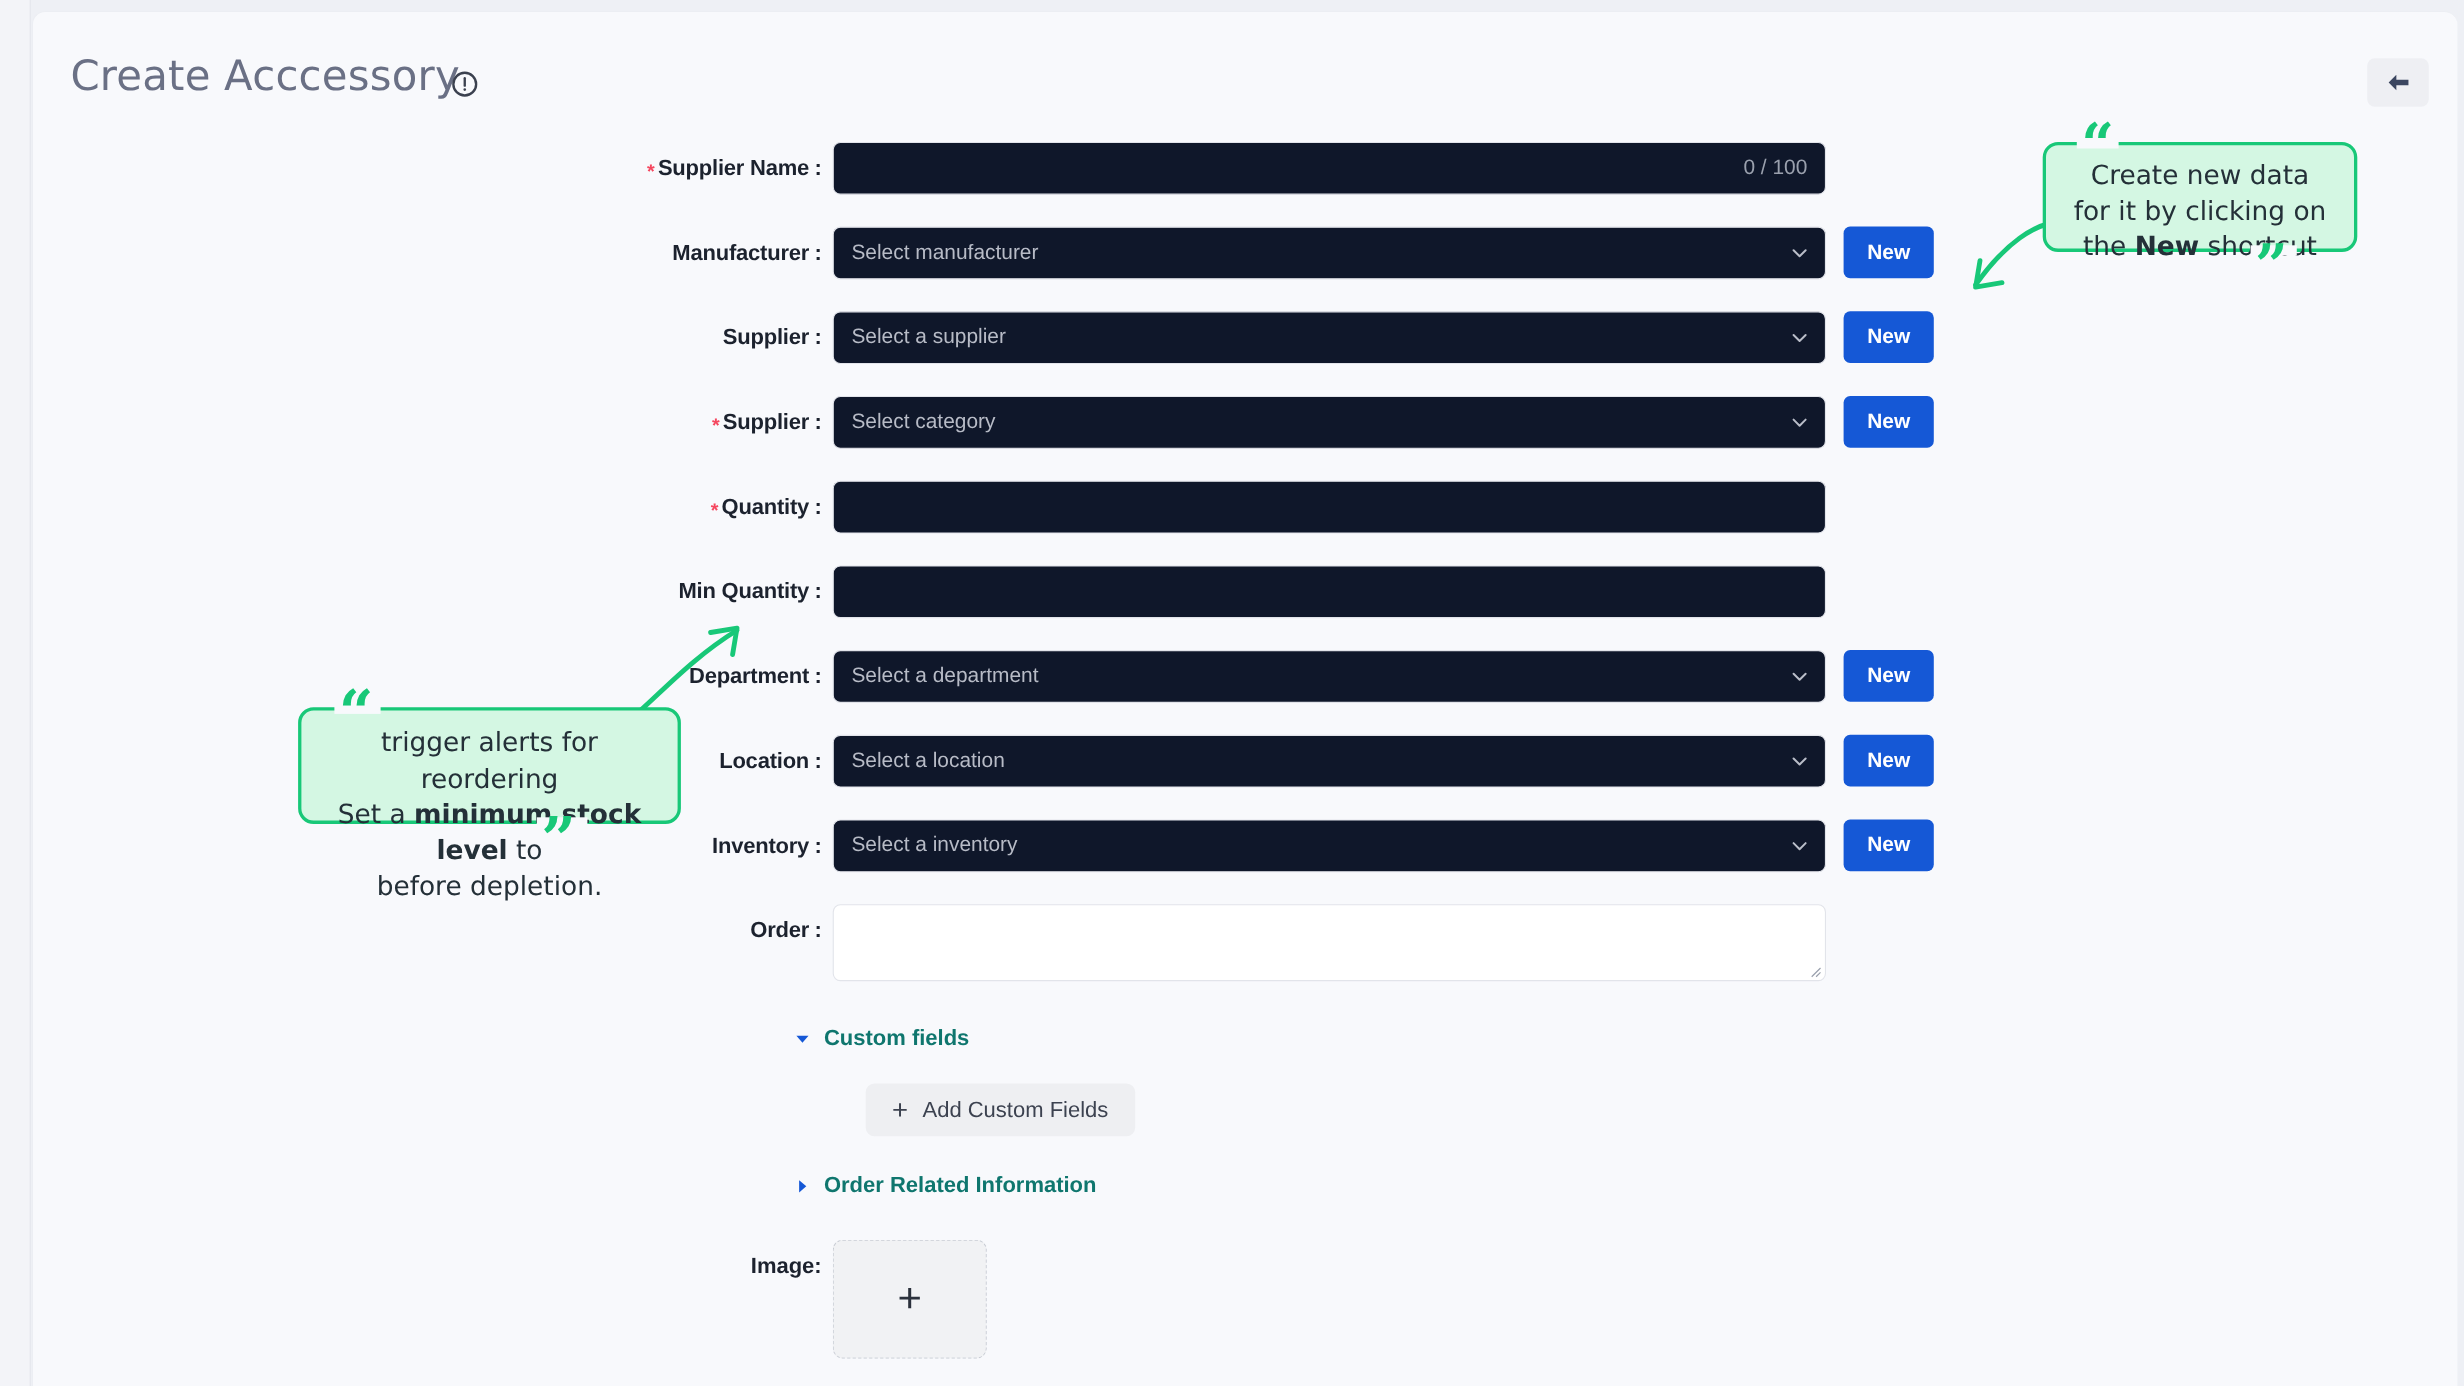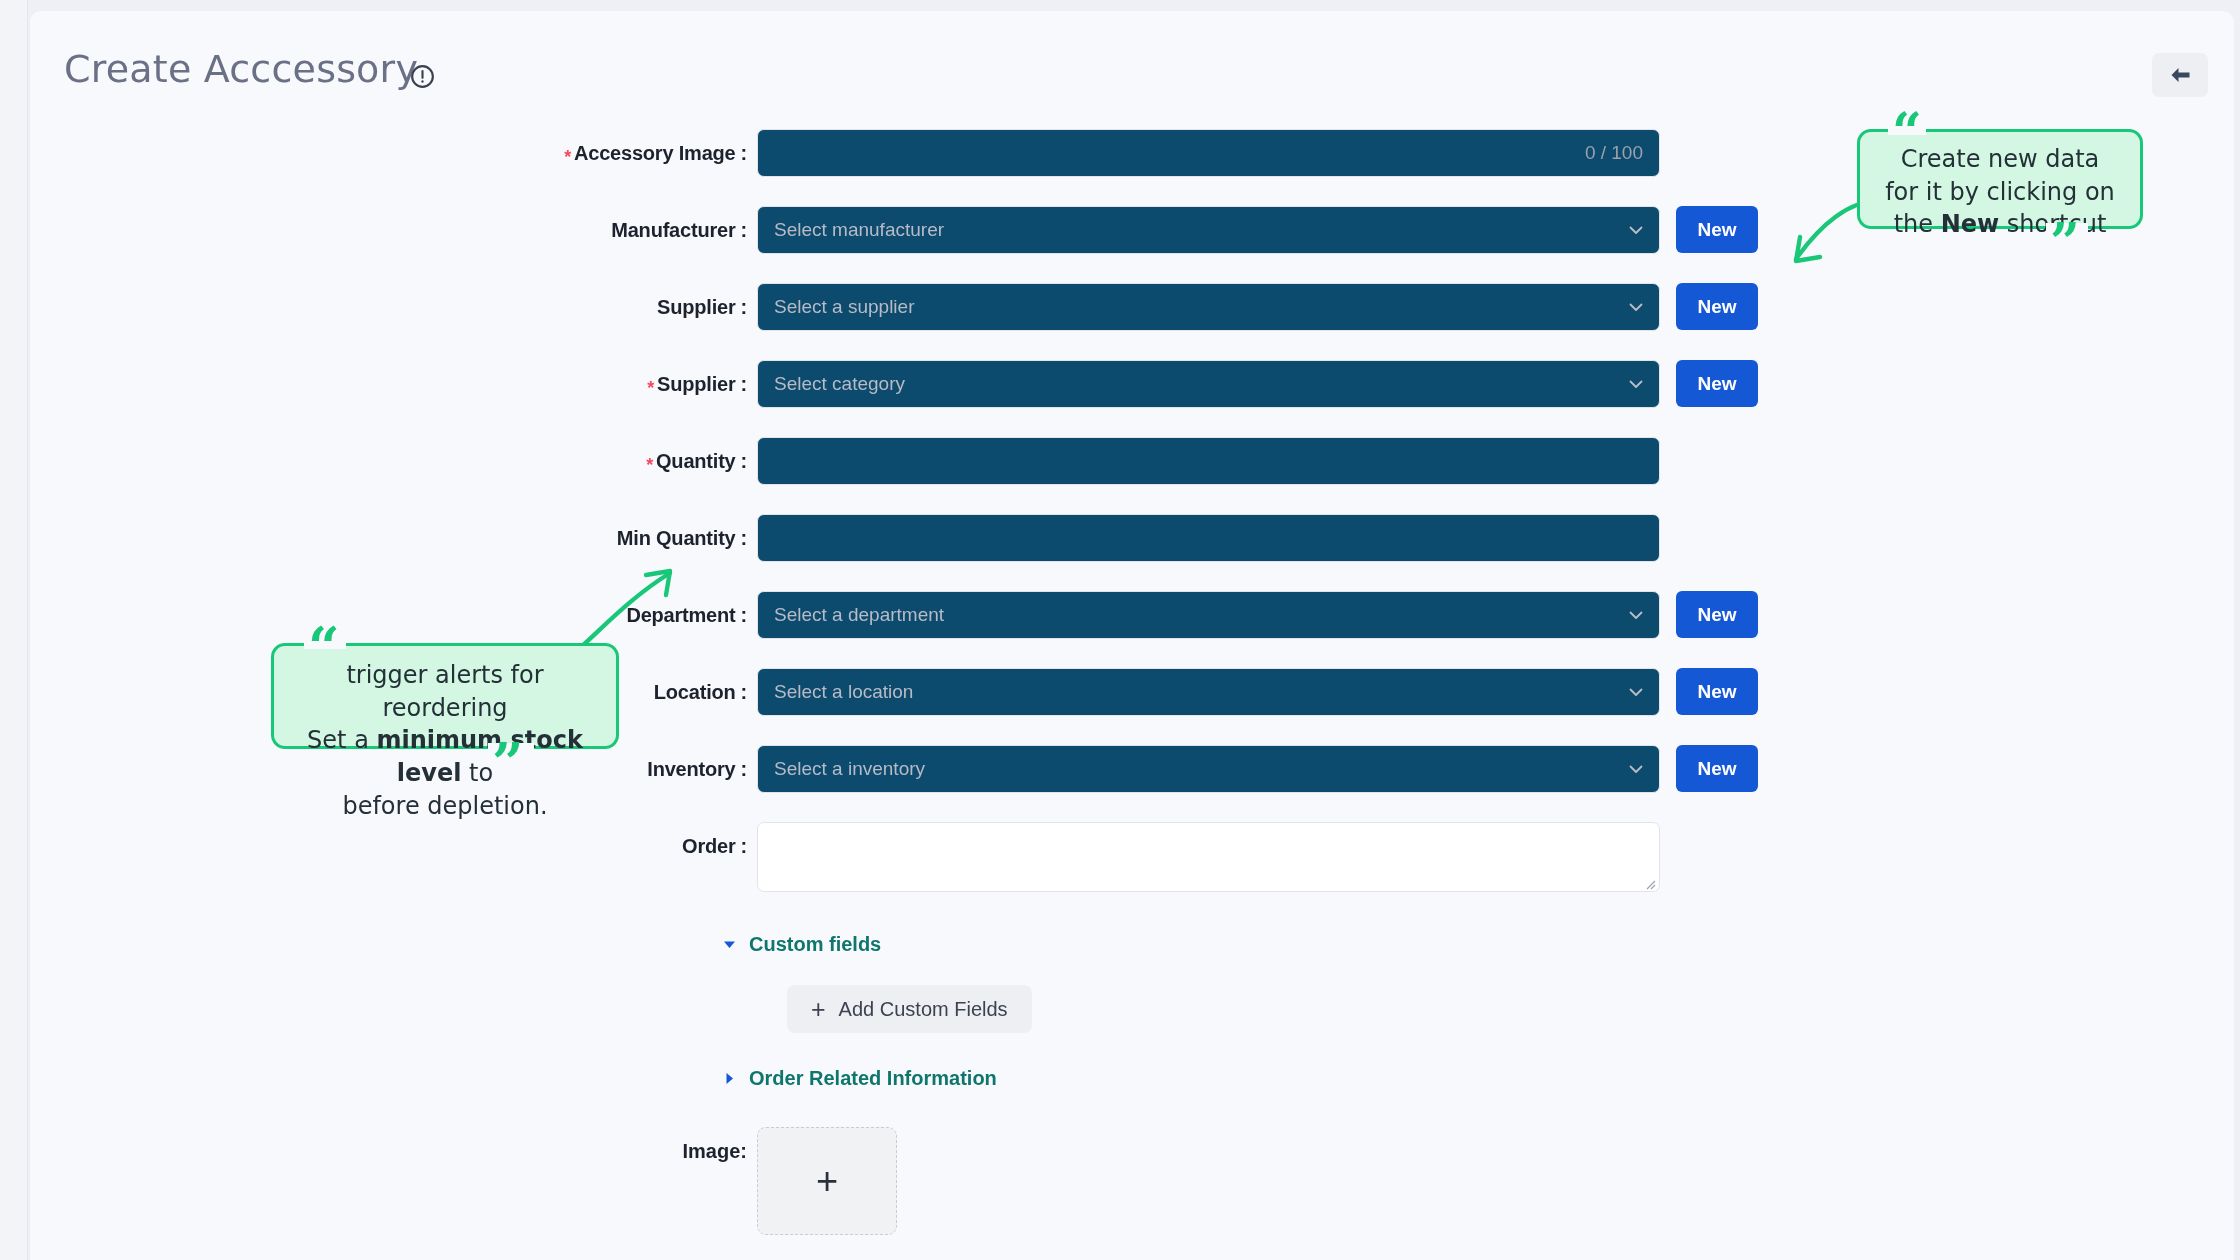--- a/index.html
+++ b/index.html
@@ -81,21 +81,21 @@
   .label-col .req {
     color: #f5475f; font-size: 18px; margin-right: 3px;
     position: relative; top: 3px;
   }
   .label-col .colon { margin-left: 5px; }
 
   .field-col { position: relative; }
 
   .control {
     width: 903px; height: 48px;
-    background: #0c4a6e;
+    background: #0f172a;
     border: 1px solid #e2e4ea;
     border-radius: 7px;
     position: relative;
     display: flex; align-items: center;
     padding: 0 16px;
     font-size: 19px;
     color: #1c222e;
     cursor: text;
   }
   .control.select { cursor: pointer; }
@@ -237,21 +237,21 @@
       <div class="back-btn">
         <svg width="27" height="20" viewBox="0 0 27 20">
           <path d="M11.5 3 L4.5 10 L11.5 17 L11.5 12.6 L22.5 12.6 L22.5 7.4 L11.5 7.4 Z" fill="#3b4660"></path>
         </svg>
       </div>
     </div>
 
     <div class="form">
 
       <div class="row">
-        <div class="label-col"><span class="req">*</span><span>Accessory Image</span><span class="colon">:</span></div>
+        <div class="label-col"><span class="req">*</span><span>Supplier Name</span><span class="colon">:</span></div>
         <div class="field-col">
           <div class="control">
             <span class="counter">0 / 100</span>
           </div>
         </div>
       </div>
 
       <div class="row">
         <div class="label-col"><span>Manufacturer</span><span class="colon">:</span></div>
         <div class="field-col">

